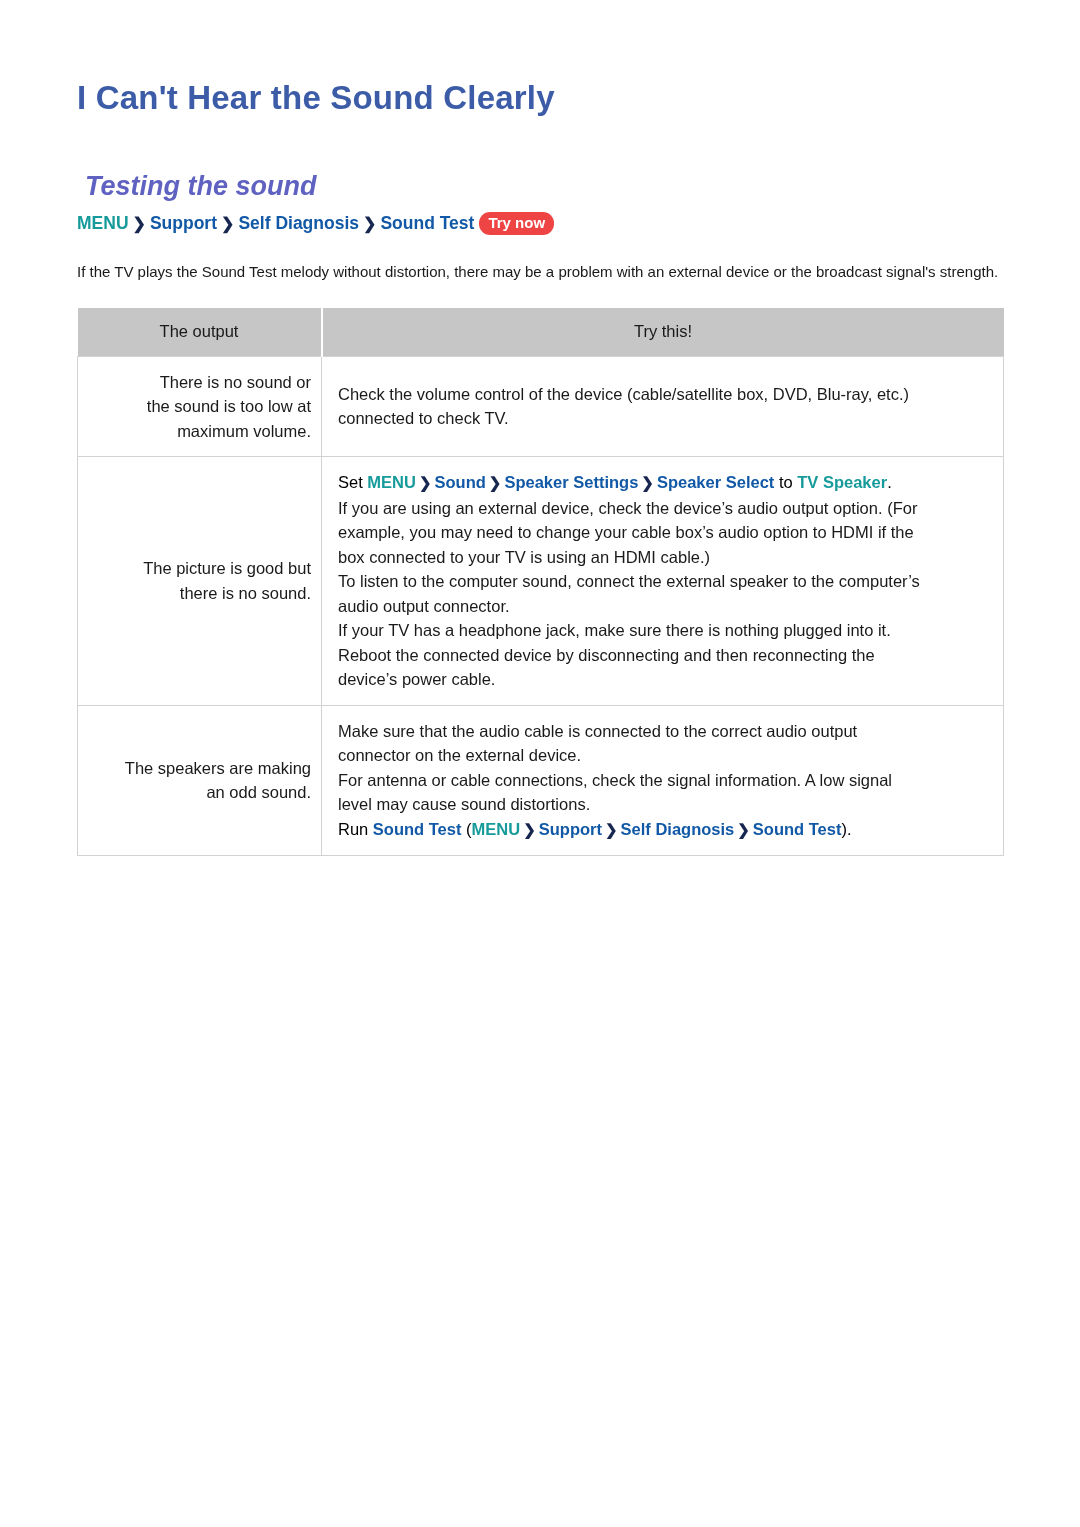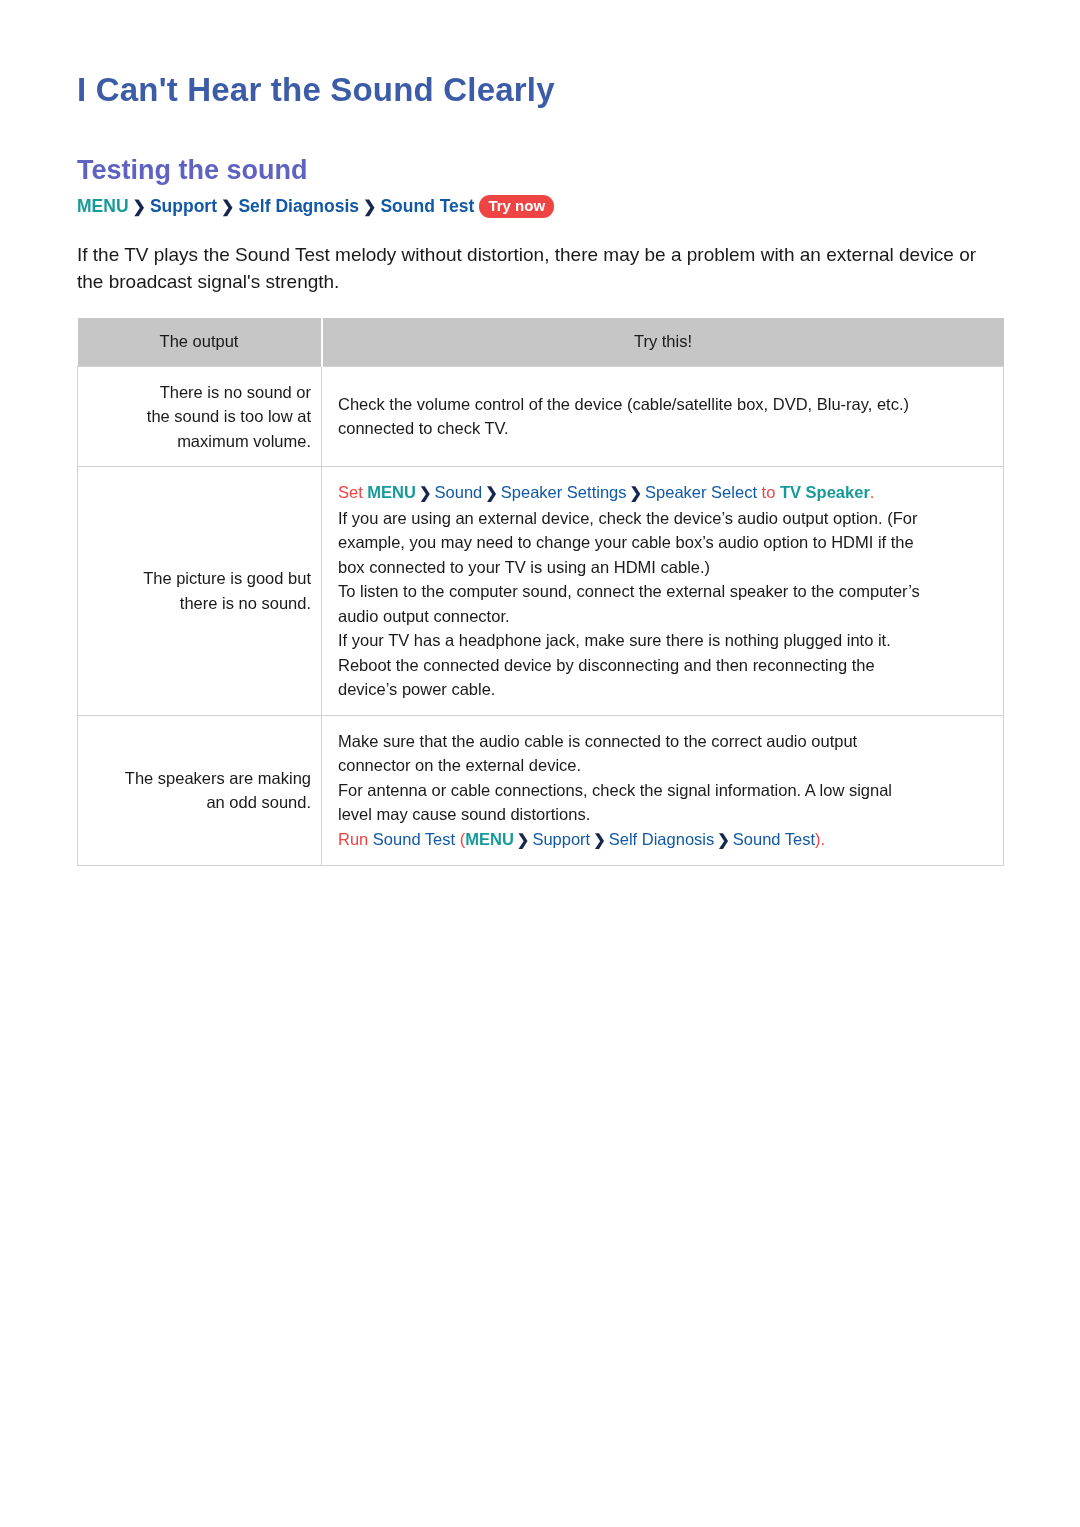--- a/index.html
+++ b/index.html
@@ -13,42 +13,43 @@
     font-family: "Liberation Sans", sans-serif;
     color: #1a1a1a;
     -webkit-font-smoothing: antialiased;
   }
 
   .page {
     position: relative;
     width: 1080px;
     height: 1527px;
     box-sizing: border-box;
-    padding: 4px 77px;
+    padding: 12px 77px;
   }
 
   
   .page-title {
     margin: 0;
     padding-top: 66px;
     font-size: 33px;
     font-weight: bold;
     line-height: 40px;
     letter-spacing: 0.2px;
     color: #3c5ca8;
   }
 
   
   .section-heading {
-    margin: 0;
+    margin: 8px;
     padding-top: 44px;
     font-size: 27px;
     font-weight: bold;
     line-height: 33px;
     color: #5f62c0;
+    font-style: italic;
   }
 
   
   .breadcrumb {
     margin-top: 7px;
     font-size: 17.5px;
     font-weight: bold;
     line-height: 25px;
     white-space: nowrap;
   }
@@ -70,21 +71,21 @@
     border-radius: 11px;
     padding: 1px 9px 2px 9px;
     margin-left: 5px;
     vertical-align: 1px;
   }
 
   
   .intro {
     margin: 0;
     padding-top: 22px;
-    font-size: 19px;
+    font-size: 15px;
     line-height: 27px;
     color: #1a1a1a;
     max-width: 930px;
   }
 
   
   .problem-table {
     margin-top: 23px;
     width: 926px;
     border-collapse: collapse;
@@ -121,23 +122,23 @@
   }
   .problem-table tbody td.col-try {
     padding-left: 16px;
     padding-right: 14px;
   }
 
   .cell-line { display: block; }
 
   
   .m-menu  { color: #179b9a; font-weight: bold; }
-  .m-item  { color: #1159a6; font-weight: normal; text-align: center; }
+  .m-item  { color: #1159a6; font-weight: bold; text-align: center; }
   .m-sep   { color: #16264f; font-weight: bold; font-size: 15px; padding: 0 3px; }
-  .m-plain { color: #ef4444; }
+  .m-plain { color: #000000; }
 </style>
 </head>
 <body>
 
 <div class="page">
 
   <h1 class="page-title">I Can't Hear the Sound Clearly</h1>
 
   <h2 class="section-heading">Testing the sound</h2>
 

